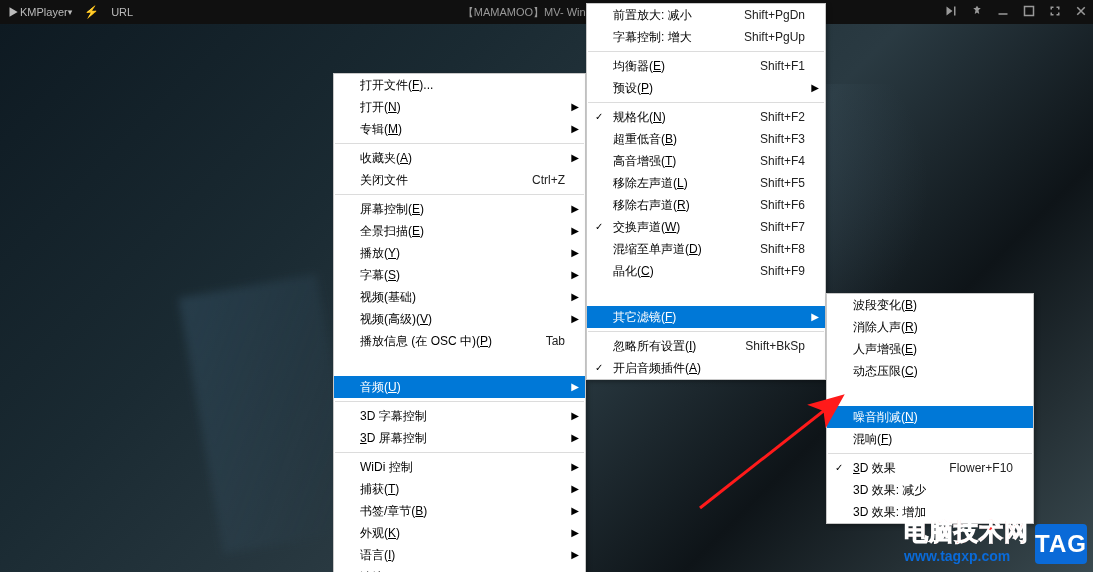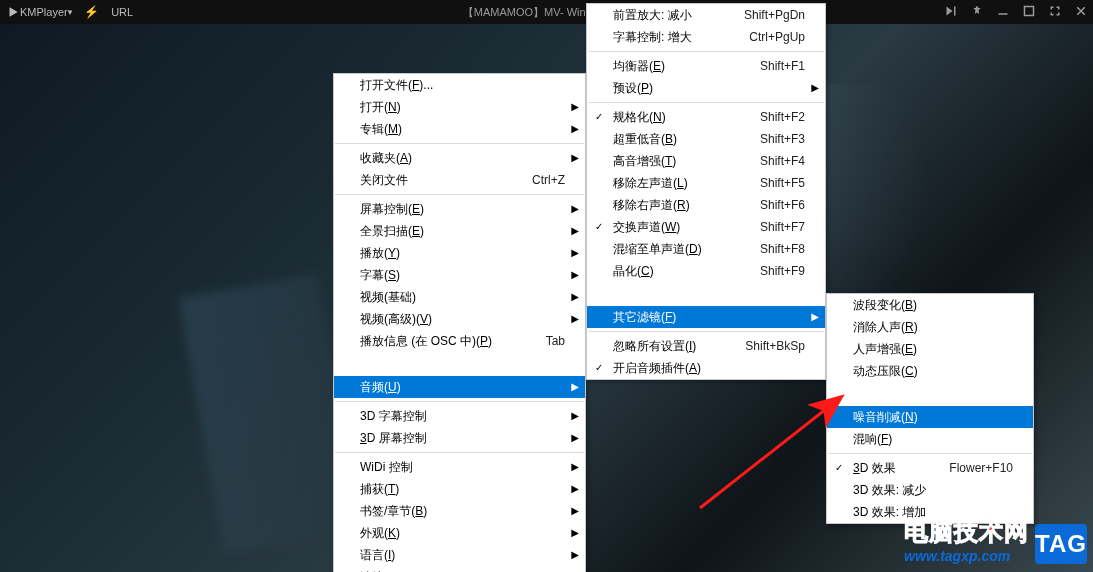--- a/index.html
+++ b/index.html
@@ -115,21 +115,21 @@
     margin-top: 37px;
   }
   .wm-text { display: flex; flex-direction: column; align-items: flex-start; }
   .wm-cn {
     font-size: 24px;
     font-weight: bold;
     color: #ff2a2a;
     -webkit-text-stroke: 1px #fff;
     letter-spacing: 1px;
   }
-  .wm-url { font-size: 14px; color: #0a6ad8; font-style: italic; font-weight: bold; }
+  .wm-url { font-size: 14px; color: #0a6ad8; font-weight: bold; }
   .wm-tag {
     background: #0a6ad8;
     color: #fff;
     font-size: 24px;
     font-weight: bold;
     padding: 6px 0;
     border-radius: 4px;
     letter-spacing: 1px;
   }
 </style>
@@ -275,21 +275,21 @@
     </div>
   </div>
 
 <div class="ctx-menu menu2" id="menu2">
     <div class="ctx-item">
       <span>前置放大: 减小</span>
       <span class="shortcut">Shift+PgDn</span>
     </div>
     <div class="ctx-item">
       <span>字幕控制: 增大</span>
-      <span class="shortcut">Ctrl+PgUp</span>
+      <span class="shortcut">Shift+PgUp</span>
     </div>
     <div class="ctx-sep"></div>
     <div class="ctx-item">
       <span>均衡器(<span class="u">E</span>)</span>
       <span class="shortcut">Shift+F1</span>
     </div>
     <div class="ctx-item">
       <span>预设(<span class="u">P</span>)</span>
       <span class="arrow">▶</span>
     </div>

